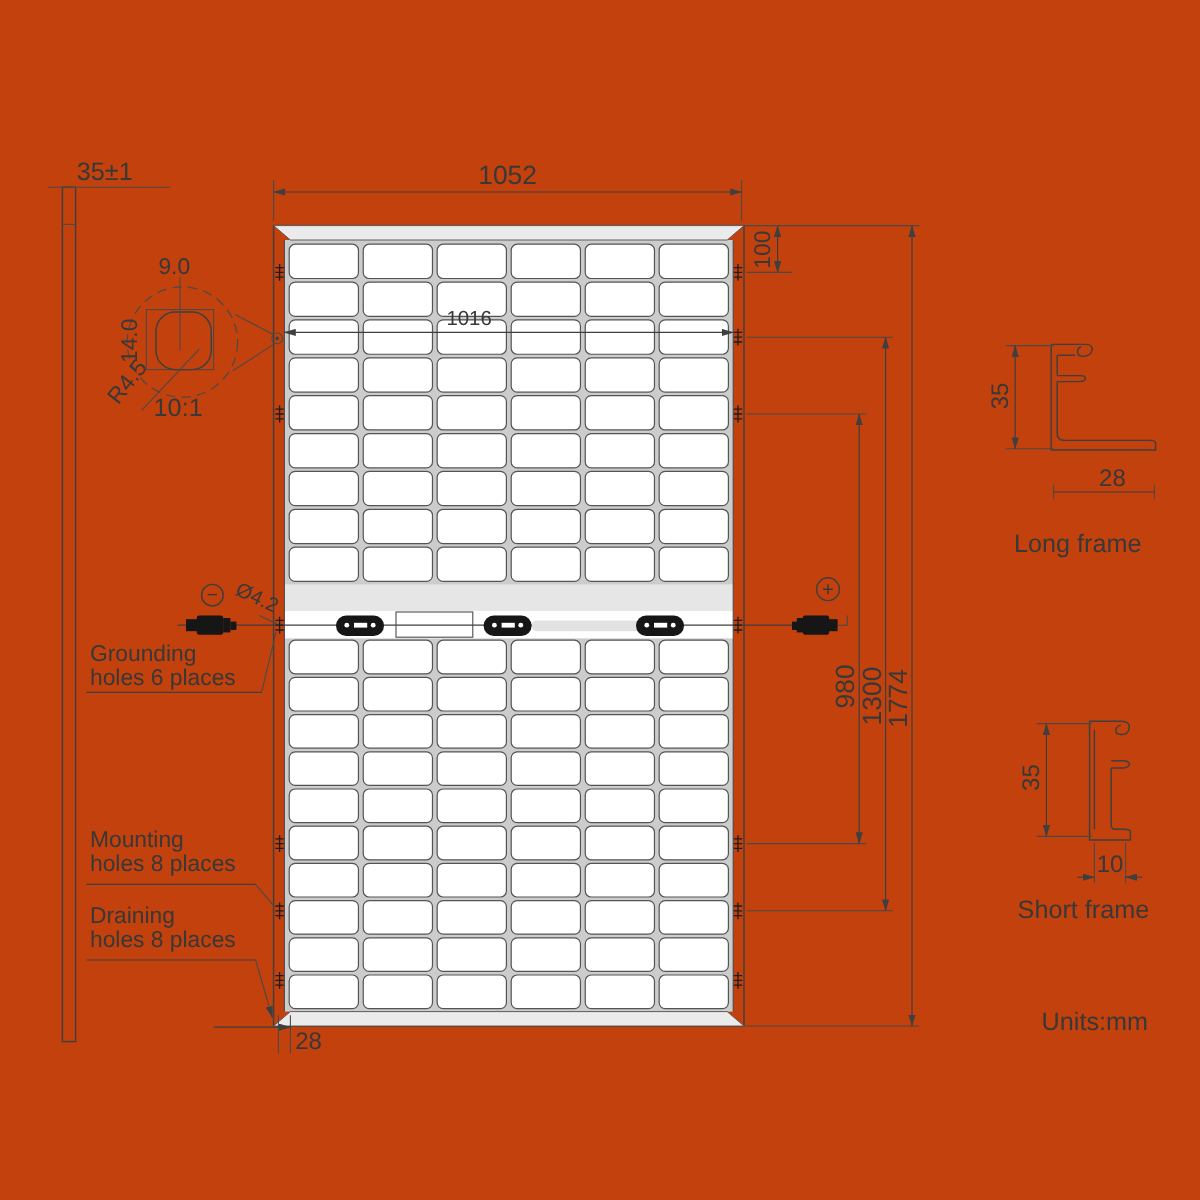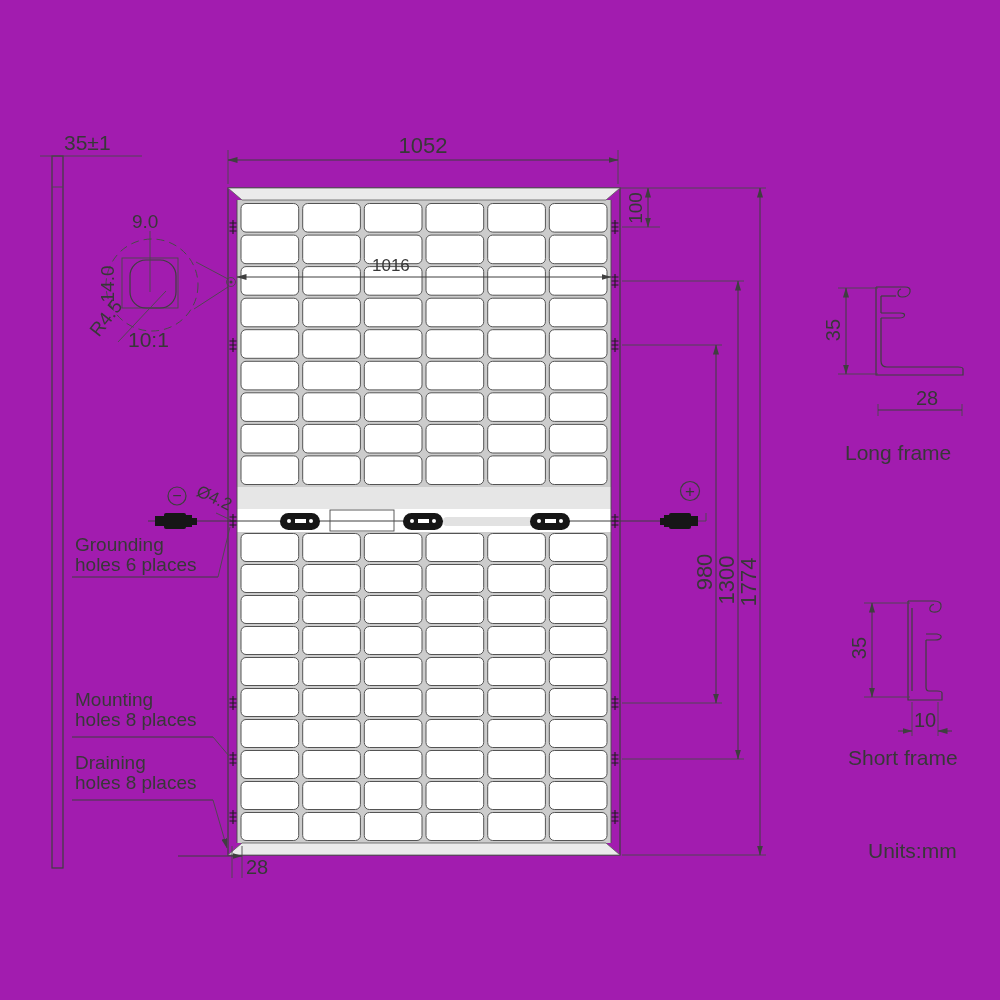--- a/index.html
+++ b/index.html
@@ -1,16 +1,16 @@
 <!DOCTYPE html>
 <html><head>
 <meta charset="utf-8">
 <style>
   html,body{margin:0;padding:0;background:#ffffff;}
-  #canvas{position:relative;width:1000px;height:1000px;background:#a21caf;font-family:"Liberation Sans",sans-serif;overflow:hidden;}
+  #canvas{position:relative;width:1000px;height:1000px;background:#c2410c;font-family:"Liberation Sans",sans-serif;overflow:hidden;}
   svg{position:absolute;left:0;top:0;}
   .ln{stroke:#3f3f3f;stroke-width:1.2;fill:none;}
   .thin{stroke:#4a4a4a;stroke-width:0.9;fill:none;}
   .dim{stroke:#3f3f3f;stroke-width:1;fill:none;}
   .dash{stroke:#4a4a4a;stroke-width:1;fill:none;stroke-dasharray:8 5;}
   .txt{fill:#383838;font-family:"Liberation Sans",sans-serif;}
   .cell{fill:#ffffff;stroke:#545454;stroke-width:1;}
   .blk{fill:#161616;stroke:none;}
   .frame{fill:#ebebeb;stroke:#5a5a5a;stroke-width:0.8;}
   .hole-glyph{stroke:#1d1d1d;stroke-width:1.1;fill:none;}

